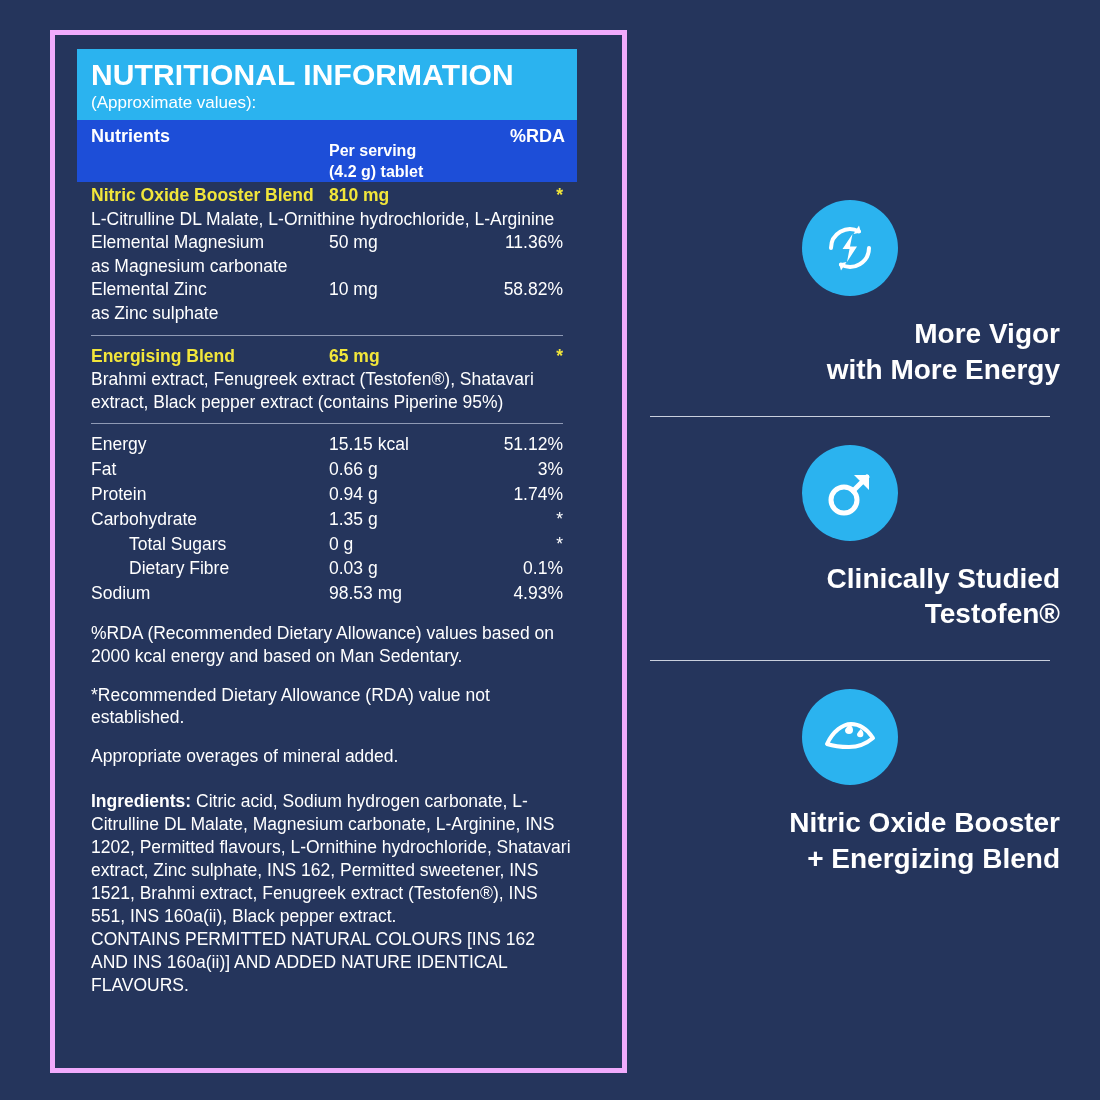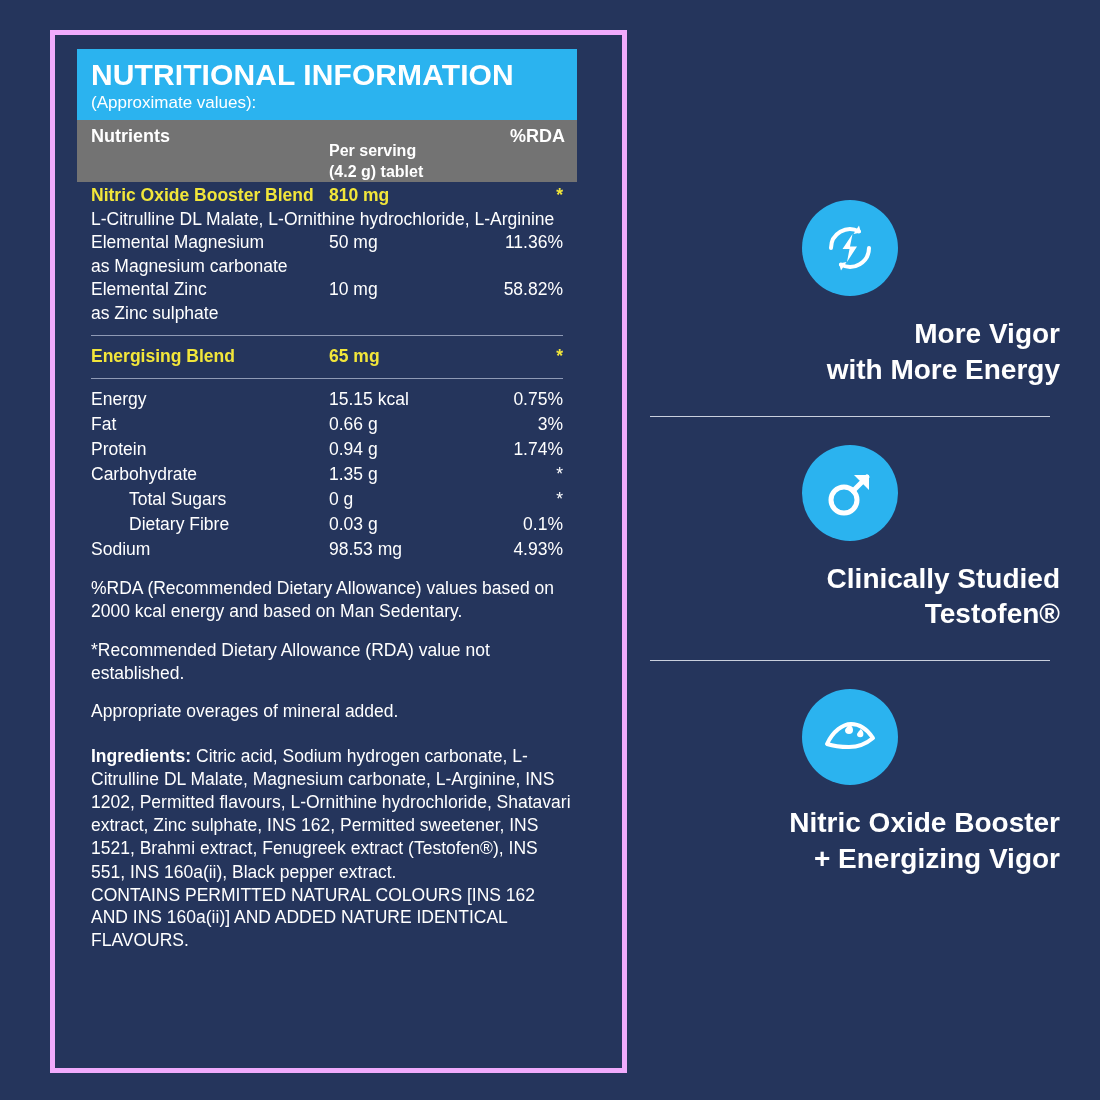--- a/index.html
+++ b/index.html
@@ -48,21 +48,21 @@
     letter-spacing: 0.1px;
     color: #ffffff;
   }
   .nutri-sub {
     font-size: 17px;
     line-height: 1.3;
     color: #ffffff;
     margin-top: 1px;
   }
   .nutri-colhead {
-    background: #737373;
+    background: #1d4ed8;
     width: 500px;
     padding: 4px 14px 12px 14px;
     position: relative;
     height: 62px;
   }
   .ch-nutrients {
     position: absolute; left: 14px; top: 6px;
     font-size: 18px; font-weight: bold; color:#fff;
   }
   .ch-serving {
@@ -194,27 +194,28 @@
         </div>
         <div class="desc">as Zinc sulphate</div>
 
         <div class="sep"></div>
 
         <div class="row blend-title">
           <span class="name">Energising Blend</span>
           <span class="val">65 mg</span>
           <span class="rda">*</span>
         </div>
+        <div class="desc">Brahmi extract, Fenugreek extract (Testofen®), Shatavari extract, Black pepper extract (contains Piperine 95%)</div>
 
         <div class="sep"></div>
 
         <div class="row">
           <span class="name">Energy</span>
           <span class="val">15.15 kcal</span>
-          <span class="rda">0.75%</span>
+          <span class="rda">51.12%</span>
         </div>
         <div class="row">
           <span class="name">Fat</span>
           <span class="val">0.66 g</span>
           <span class="rda">3%</span>
         </div>
         <div class="row">
           <span class="name">Protein</span>
           <span class="val">0.94 g</span>
           <span class="rda">1.74%</span>
@@ -292,18 +293,18 @@
     <div class="feature">
       <div class="circle">
         <svg width="62" height="62" viewBox="0 0 62 62" aria-hidden="true">
           <path d="M8 38c6-13 16-20 24-20s16 5 22 14c-7 6-16 9-24 9s-16-1-22-3z" fill="none" stroke="#fff" stroke-width="4" stroke-linejoin="round"></path>
           <path d="M26 24c2-4 5-6 5-6s3 3 3 6a3.8 3.8 0 0 1-8 0z" fill="#fff"></path>
           <path d="M38 28c1.6-3 4-5 4-5s2.4 2.4 2.4 5a3.2 3.2 0 0 1-6.4 0z" fill="#fff"></path>
         </svg>
       </div>
       <div class="feature-label">
         <span>Nitric Oxide Booster</span><br>
-        <span>+ Energizing Vigor</span>
+        <span>+ Energizing Blend</span>
       </div>
     </div>
 
   </div>
 </div>
 
 </body></html>

